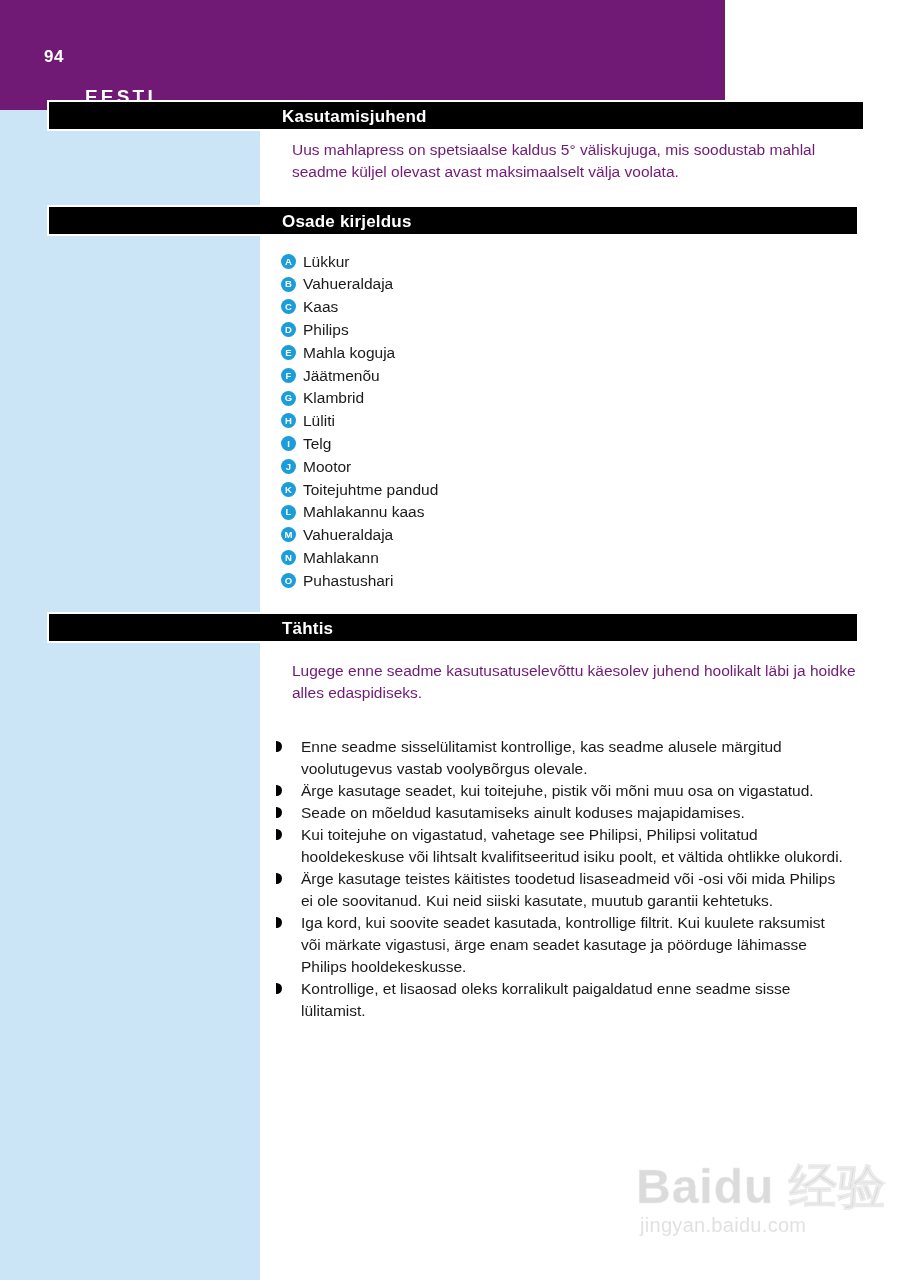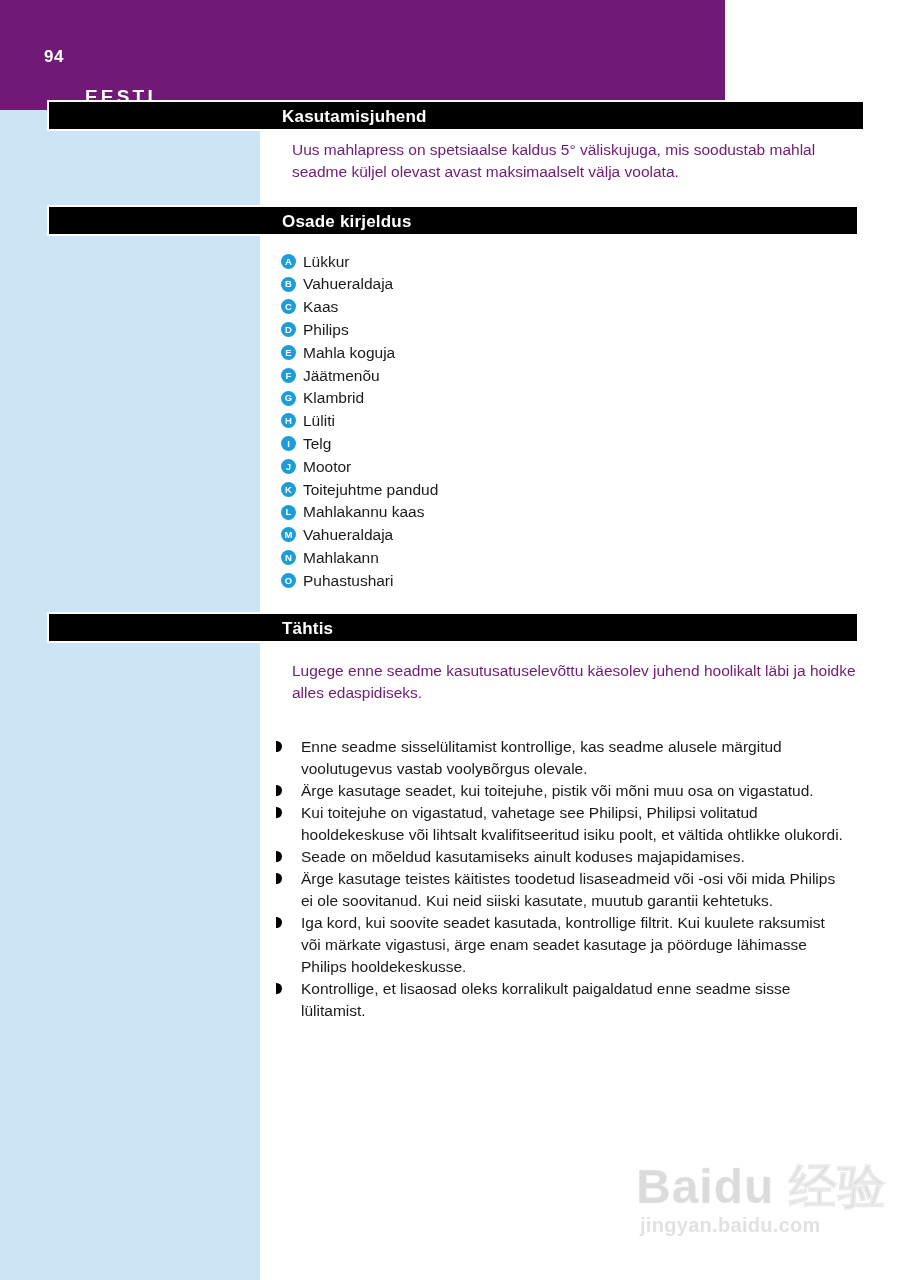--- a/index.html
+++ b/index.html
@@ -205,21 +205,21 @@
     letter-spacing: 1px;
     line-height: 1;
     white-space: nowrap;
     -webkit-text-stroke: 0.5px #d8d8d8;
   }
   .wm-sub {
     position: absolute;
     left: 4px;
     top: 52px;
     font-size: 20px;
-    font-weight: bold;
+    font-weight: normal;
     color: #c4c4c4;
     letter-spacing: 0.3px;
     line-height: 1;
     white-space: nowrap;
   }
 </style>
 </head>
 <body>
 
 <div class="page">
@@ -304,22 +304,22 @@
       </li>
     </ul>
 
   <div class="bar" id="bar-tahtis">
     <span class="bar-label">Tähtis</span>
   </div>
   <div class="body-text" id="tahtis-paragraph">Lugege enne seadme kasutusatuselevõttu käesolev juhend hoolikalt läbi ja hoidke alles edaspidiseks.</div>
   <ul class="warn-list" id="warn-list">
       <li><span class="warn-bullet"></span><span>Enne seadme sisselülitamist kontrollige, kas seadme alusele märgitud voolutugevus vastab voolувõrgus olevale.</span></li>
       <li><span class="warn-bullet"></span><span>Ärge kasutage seadet, kui toitejuhe, pistik või mõni muu osa on vigastatud.</span></li>
+      <li><span class="warn-bullet"></span><span>Seade on mõeldud kasutamiseks ainult koduses majapidamises.</span></li>
       <li><span class="warn-bullet"></span><span>Kui toitejuhe on vigastatud, vahetage see Philipsi, Philipsi volitatud hooldekeskuse või lihtsalt kvalifitseeritud isiku poolt, et vältida ohtlikke olukordi.</span></li>
-      <li><span class="warn-bullet"></span><span>Seade on mõeldud kasutamiseks ainult koduses majapidamises.</span></li>
       <li><span class="warn-bullet"></span><span>Ärge kasutage teistes käitistes toodetud lisaseadmeid või -osi või mida Philips ei ole soovitanud. Kui neid siiski kasutate, muutub garantii kehtetuks.</span></li>
       <li><span class="warn-bullet"></span><span>Iga kord, kui soovite seadet kasutada, kontrollige filtrit. Kui kuulete raksumist või märkate vigastusi, ärge enam seadet kasutage ja pöörduge lähimasse Philips hooldekeskusse.</span></li>
       <li><span class="warn-bullet"></span><span>Kontrollige, et lisaosad oleks korralikult paigaldatud enne seadme sisse lülitamist.</span></li>
     </ul>
 
   <div class="watermark">
     <div class="wm-main">Baidu 经验</div>
     <div class="wm-sub">jingyan.baidu.com</div>
   </div>
 

